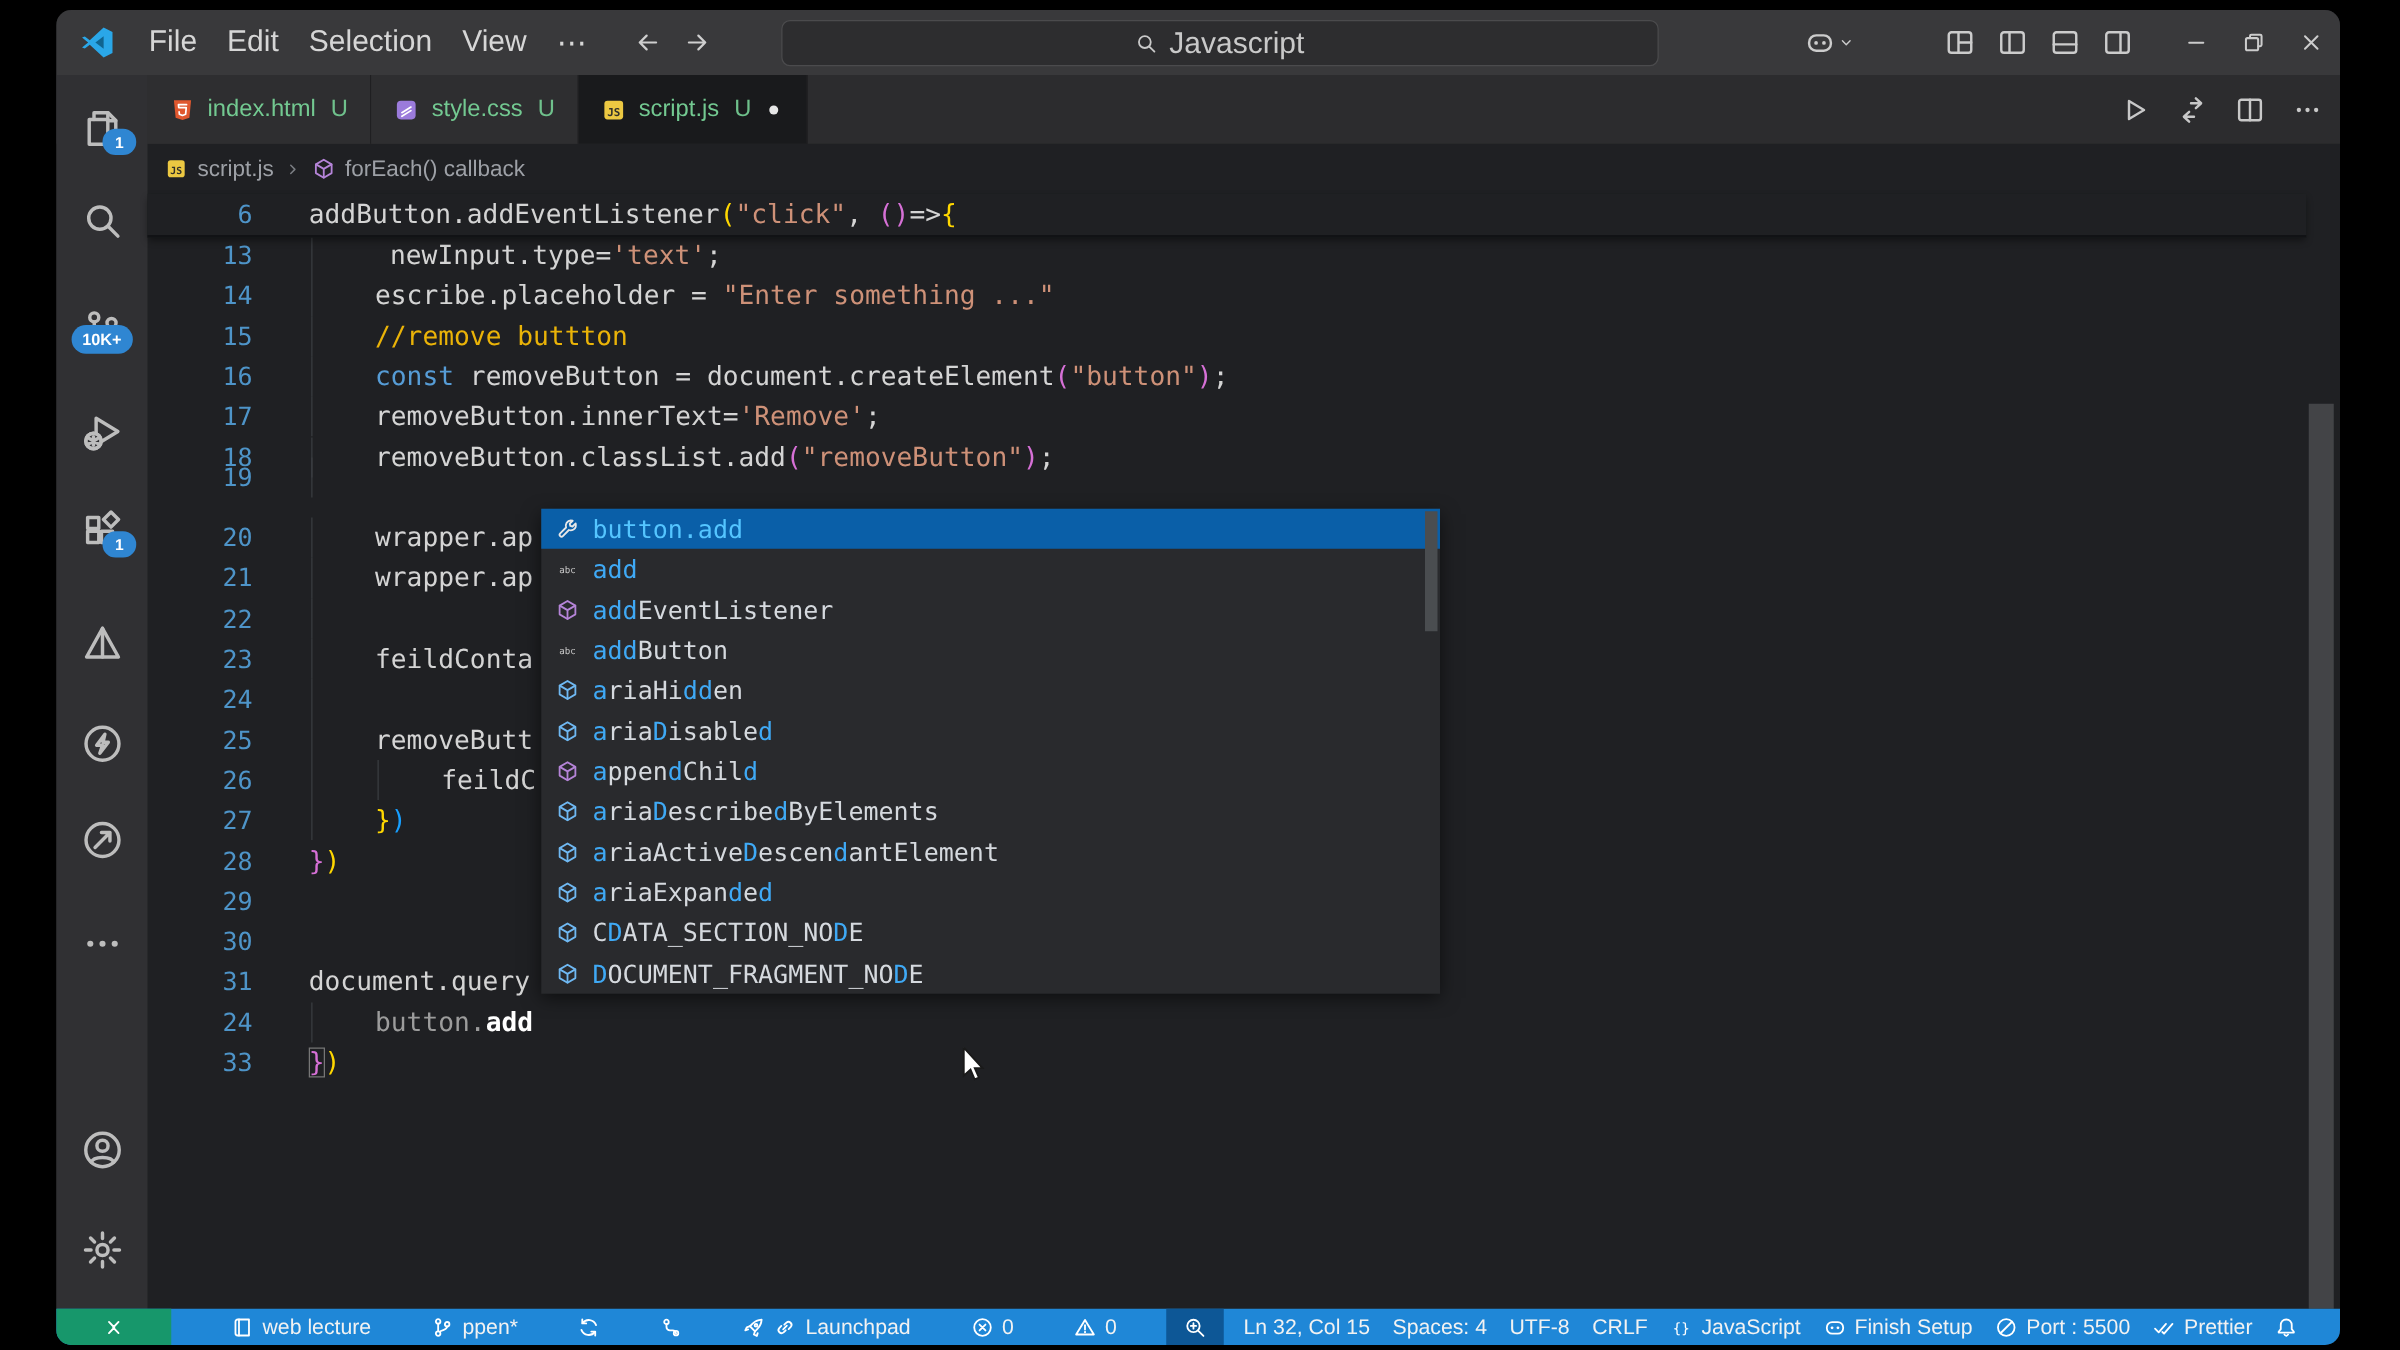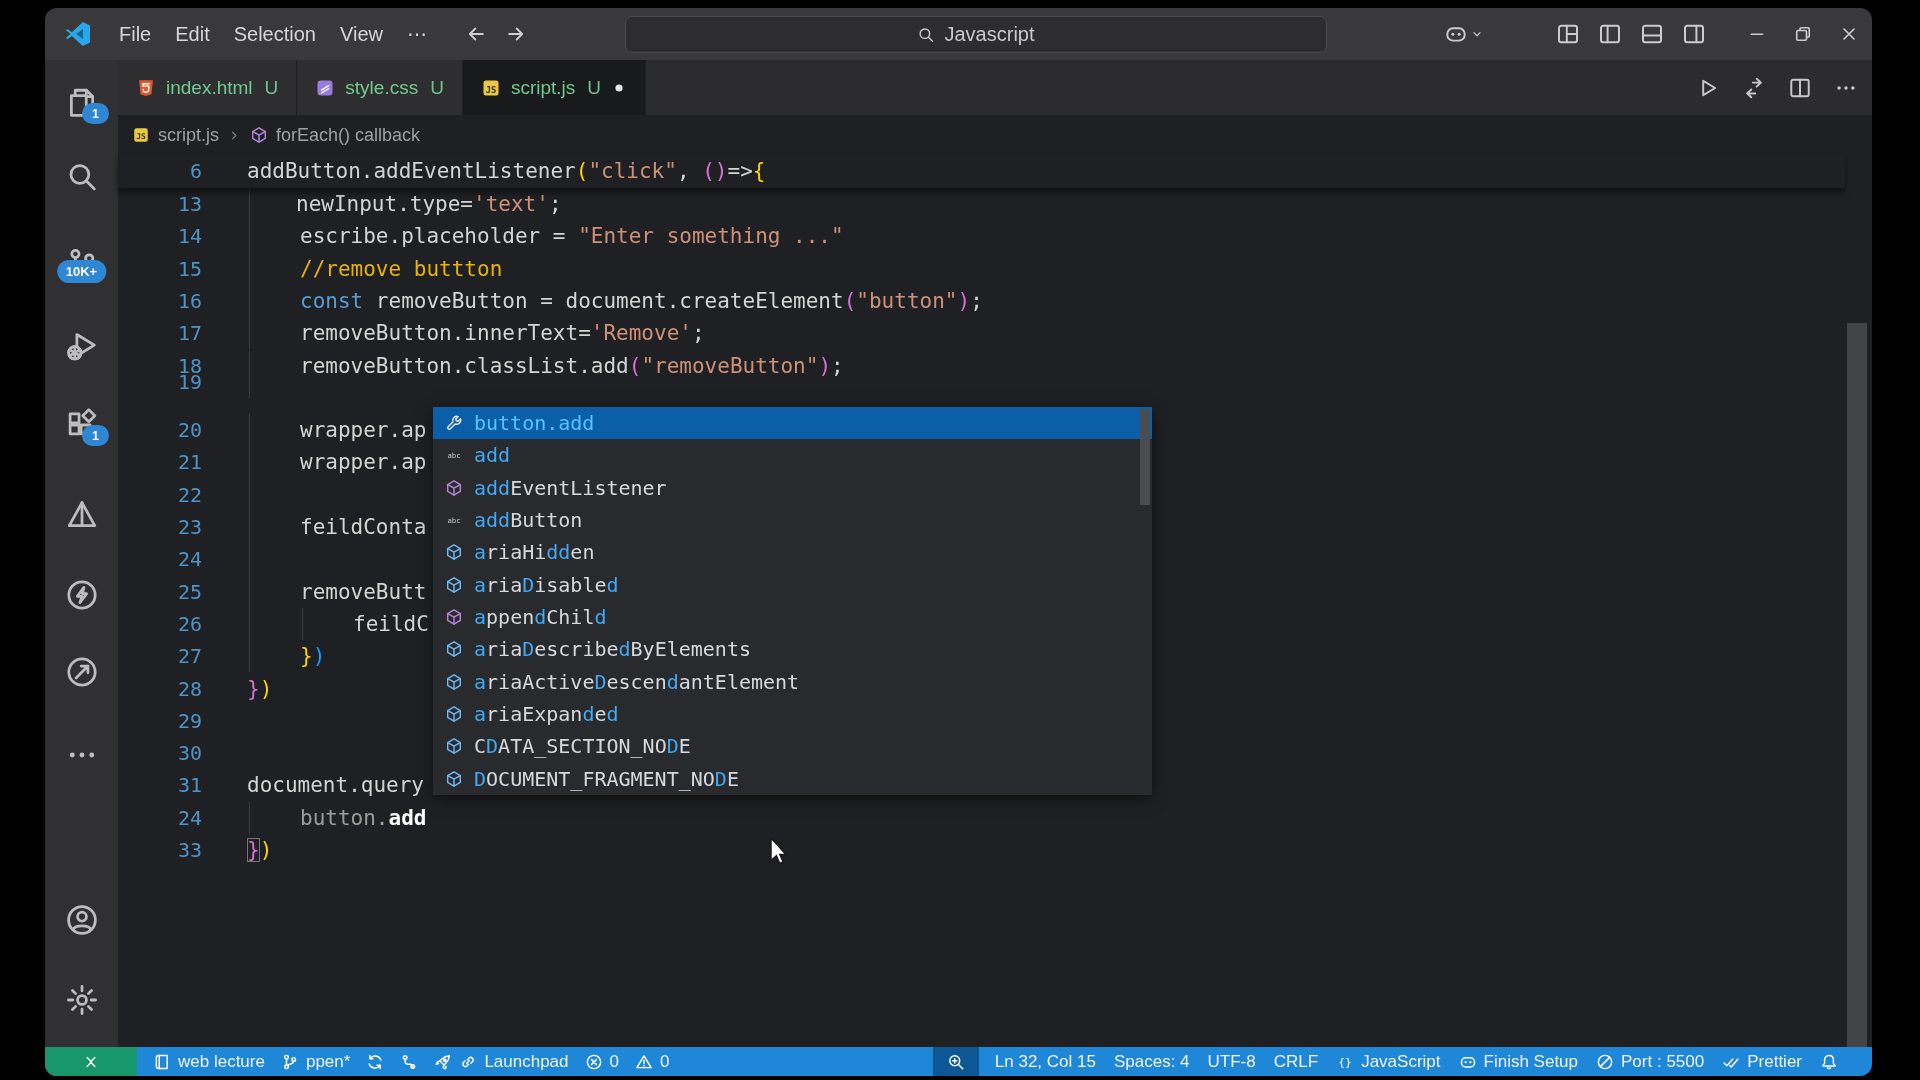--- a/index.html
+++ b/index.html
@@ -1,21 +1,21 @@
 <!DOCTYPE html>
 <html><head>
 <meta charset="utf-8">
 <style>
   html,body{margin:0;padding:0;width:1920px;height:1080px;overflow:hidden;background:#000;
             font-family:"Liberation Sans",sans-serif;-webkit-font-smoothing:antialiased;}
   #window{position:absolute;left:45px;top:8px;width:1827px;height:1068px;background:#1f2023;
           border-radius:12px;overflow:hidden;}
   
   #titlebar{position:absolute;left:0;top:0;width:100%;height:52px;background:#39393b;
-            display:flex;align-items:center;color:#d6d6d6;font-size:20px;}
+            display:flex;align-items:center;color:#d6d6d6;font-size:24px;}
   .logo{margin-left:18px;margin-right:14px;display:flex;}
   .menu-item{padding:4px 12px;border-radius:6px;cursor:default;}
   .nav-arrows{display:flex;gap:18px;margin-left:26px;color:#cfcfcf;}
   #searchbox{position:absolute;left:580px;top:8px;width:700px;height:35px;background:#2d2d2f;
              border:1px solid #4b4b4d;border-radius:7px;display:flex;align-items:center;
              justify-content:center;gap:9px;color:#c9c9c9;}
   #tb-right{position:absolute;right:0;top:0;height:52px;display:flex;align-items:center;color:#cccccc;}
   .copilot-wrap{display:flex;align-items:center;gap:2px;margin-right:72px;}
   .layout-icons{display:flex;gap:18px;margin-right:28px;}
   .win-ctl{width:46px;height:52px;display:flex;align-items:center;justify-content:center;}
@@ -61,21 +61,21 @@
          border:1px solid #4b4b4d;box-sizing:border-box;z-index:50;box-shadow:0 4px 14px rgba(0,0,0,.5);}
   #emmet-head{display:flex;align-items:center;justify-content:space-between;padding:10px 16px 0 16px;
               color:#bfbfbf;font-family:"DejaVu Sans Mono",monospace;font-size:19px;}
   #emmet-preview{padding:26px 16px 0 16px;color:#d8d8d8;font-size:20px;}
   
   #statusbar{position:absolute;left:0;bottom:0;width:100%;height:29px;background:#1f87d7;
              display:flex;align-items:center;color:#f2f2f2;font-size:17px;}
   .sb-item{display:flex;align-items:center;gap:7px;height:29px;padding:0 8px;white-space:nowrap;}
   .sb-item.remote{background:#17976b;width:92px;padding:0;justify-content:center;margin-right:8px;}
   .sb-item.dark{background:#0d5796;padding:0 14px;margin-right:6px;}
-  #sb-left{display:flex;align-items:flex-start;height:29px;}
+  #sb-left{display:flex;align-items:flex-start;height:29px;gap:32px;}
   #sb-right{display:flex;align-items:center;height:29px;margin-left:auto;margin-right:26px;gap:2px;}
   
   #activitybar{position:absolute;left:0;top:52px;width:73px;height:987px;background:#303033;}
   .ab-item{position:absolute;left:0;width:73px;height:64px;display:flex;align-items:center;
            justify-content:center;color:#bdbdbd;}
   .ab-badge{position:absolute;right:9px;top:32px;min-width:21px;height:21px;border-radius:11px;
             background:#2f86d2;color:#fff;font-size:12.5px;font-weight:bold;display:flex;
             align-items:center;justify-content:center;padding:0 3px;}
   .ab-badge.pill{right:auto;left:50%;transform:translateX(-50%);top:30px;padding:0 9px;height:23px;
                  border-radius:12px;font-size:13px;}
@@ -366,21 +366,21 @@
           <path d="M8 1.6 13.6 4.9v6.2L8 14.4 2.4 11.1V4.9z"></path>
           <path d="M2.5 4.9 8 8.1l5.5-3.2M8 8.1v6.2"></path>
         </svg>
       </span>
       <span>forEach() callback</span>
     </div>
   <div id="code-area">
       <div class="code-line" style="top: 180px;">
         <span class="num">13</span>
         <div class="guide" style="left: 131px;"></div>
-        <span class="lcontent" style="left: 178px;"><span class="tok-txt">newInput.type=</span><span class="tok-str">'text'</span><span class="tok-txt">;</span></span>
+        <span class="lcontent" style="left: 194px;"><span class="tok-txt">newInput.type=</span><span class="tok-str">'text'</span><span class="tok-txt">;</span></span>
       </div>
       <div class="code-line" style="top: 212.3px;">
         <span class="num">14</span>
         <div class="guide" style="left: 131px;"></div>
         <span class="lcontent" style="left: 182px;"><span class="tok-txt">escribe.placeholder = </span><span class="tok-str">"Enter something ..."</span></span>
       </div>
       <div class="code-line" style="top: 244.6px;">
         <span class="num">15</span>
         <div class="guide" style="left: 131px;"></div>
         <span class="lcontent" style="left: 182px;"><span class="tok-com">//remove buttton</span></span>

